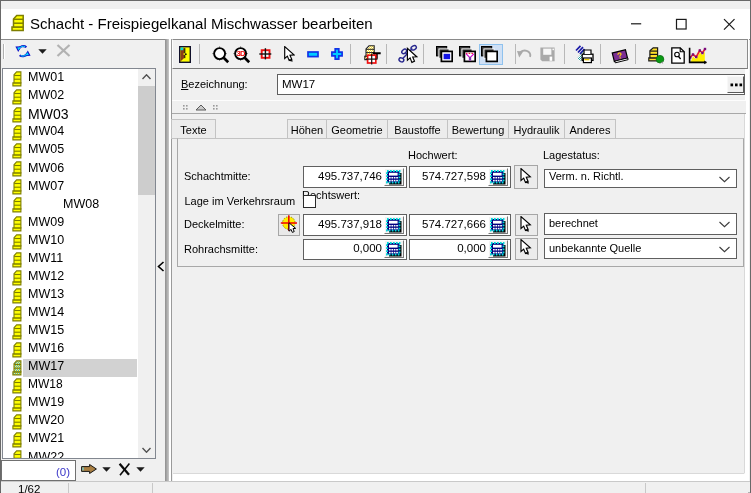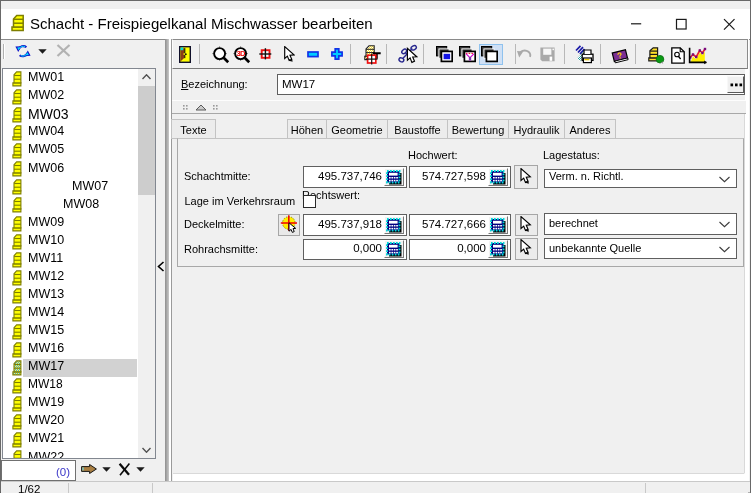--- a/index.html
+++ b/index.html
@@ -110,21 +110,21 @@
       </svg>
 <div class="abs" style="left:26px;top:91.5px;font-size:12.5px;">MW06</div>
 <svg class="abs" style="left:10px;top:110.4px;" width="10" height="16" viewBox="0 0 10 16">
         <g stroke="#7e7e00" stroke-width="1.1" fill="#ffff00">
           <polygon points="0.9,14.9 8.9,14.9 8.9,11.9 2.0,11.9 0.9,11.9"></polygon>
           <polygon points="2.0,11.9 8.9,11.9 8.9,0.9 4.6,0.9 2.0,3.8"></polygon>
           <line x1="2.0" y1="8.2" x2="8.9" y2="8.2"></line>
           <line x1="2.2" y1="4.5" x2="8.9" y2="4.5"></line>
         </g>
       </svg>
-<div class="abs" style="left:26px;top:109.6px;font-size:12.5px;margin-left:44px;">MW07</div>
+<div class="abs" style="left:26px;top:109.6px;font-size:12.5px;">MW07</div>
 <svg class="abs" style="left:10px;top:128.4px;" width="10" height="16" viewBox="0 0 10 16">
         <g stroke="#7e7e00" stroke-width="1.1" fill="#ffff00">
           <polygon points="0.9,14.9 8.9,14.9 8.9,11.9 2.0,11.9 0.9,11.9"></polygon>
           <polygon points="2.0,11.9 8.9,11.9 8.9,0.9 4.6,0.9 2.0,3.8"></polygon>
           <line x1="2.0" y1="8.2" x2="8.9" y2="8.2"></line>
           <line x1="2.2" y1="4.5" x2="8.9" y2="4.5"></line>
         </g>
       </svg>
 <div class="abs" style="left:26px;top:127.6px;font-size:12.5px;margin-left:35px;">MW08</div>
 <svg class="abs" style="left:10px;top:146.5px;" width="10" height="16" viewBox="0 0 10 16">

